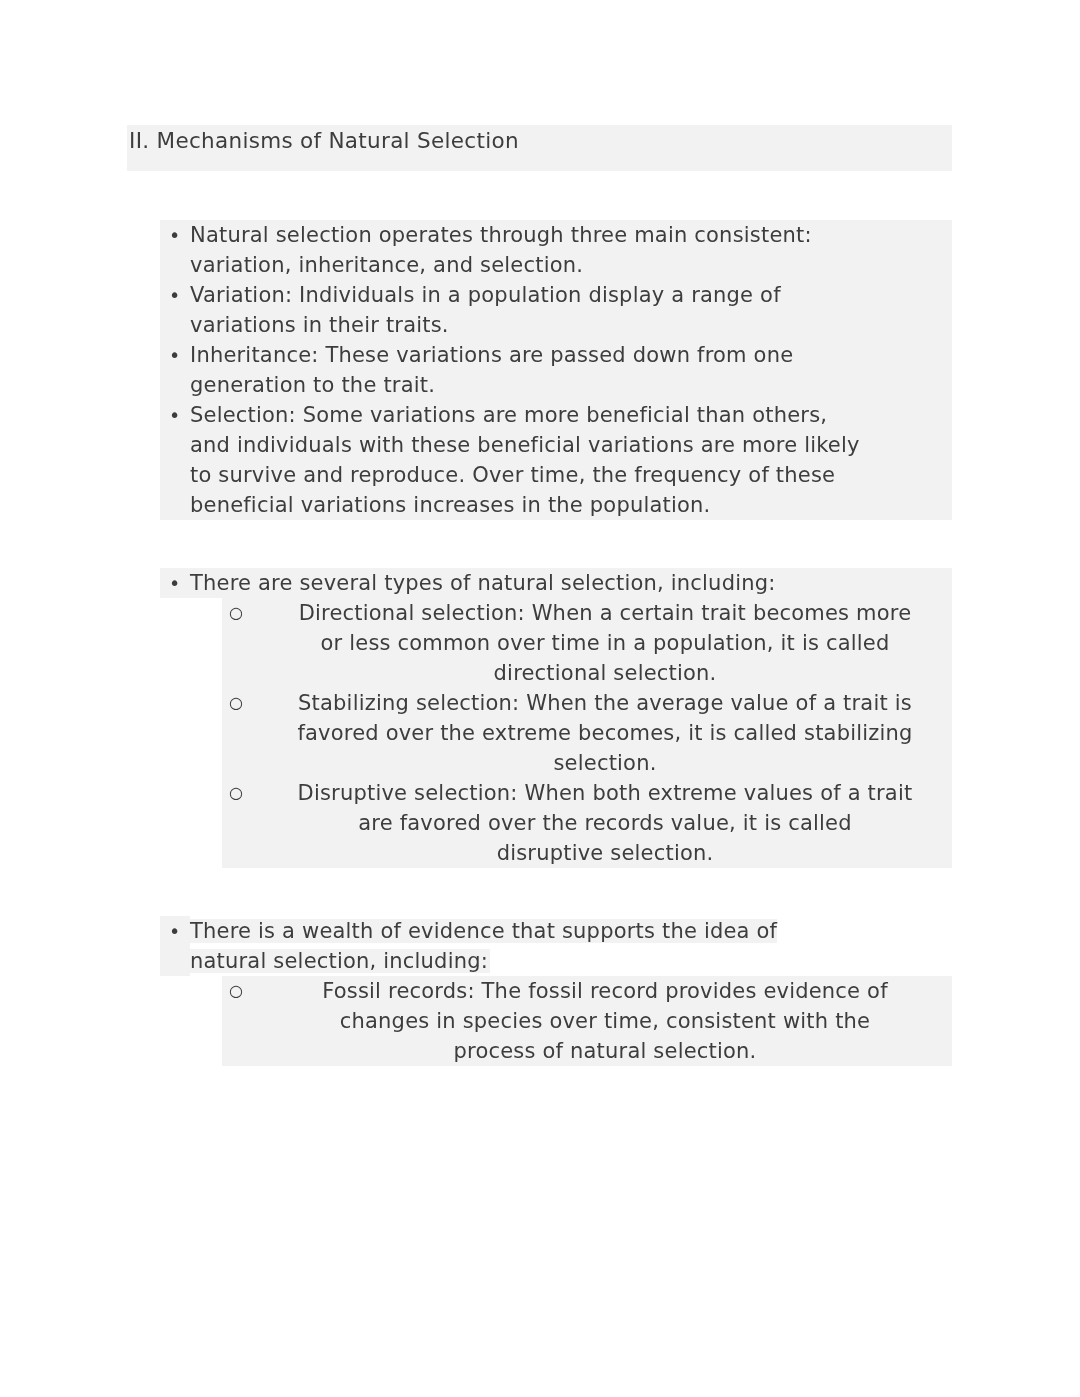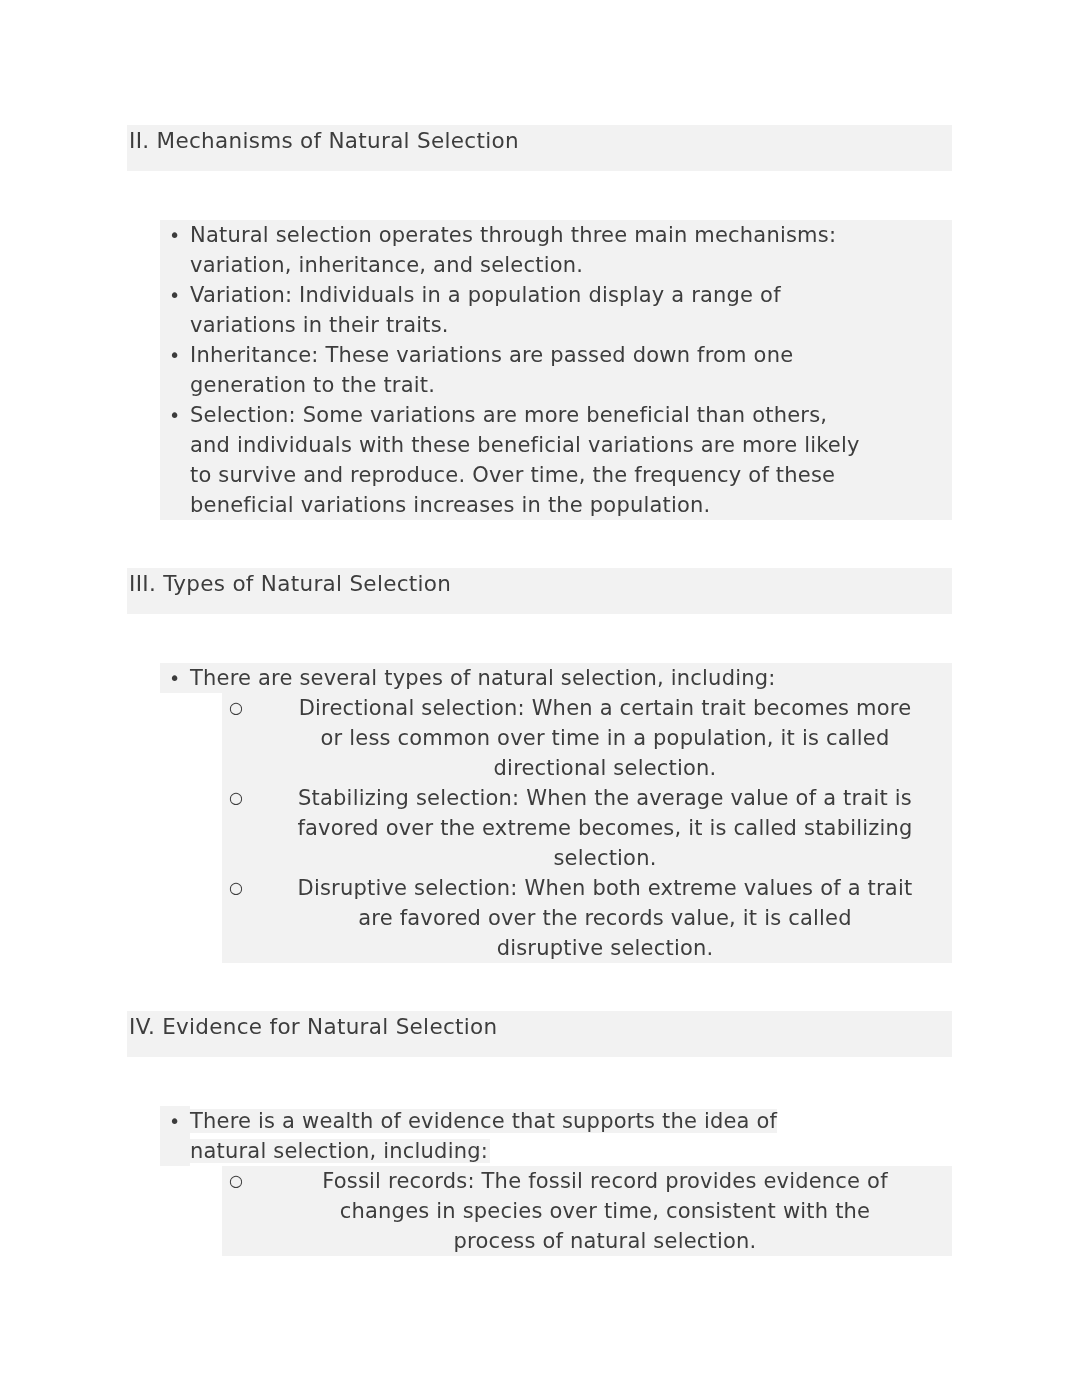--- a/index.html
+++ b/index.html
@@ -85,21 +85,21 @@
 <body>
 
 <div class="page">
   <div class="content">
 
     <section>
       <div class="heading">II. Mechanisms of Natural Selection</div>
       <div class="section-body">
           <div class="row1 block-bg">
             <span class="marker1">•</span>
-            <div class="t1">Natural selection operates through three main mechanisms:
+            <div class="t1">Natural selection operates through three main consistent:
 variation, inheritance, and selection.</div>
           </div>
           <div class="row1 block-bg">
             <span class="marker1">•</span>
             <div class="t1">Variation: Individuals in a population display a range of
 variations in their traits.</div>
           </div>
           <div class="row1 block-bg">
             <span class="marker1">•</span>
             <div class="t1">Inheritance: These variations are passed down from one
@@ -109,21 +109,20 @@
             <span class="marker1">•</span>
             <div class="t1">Selection: Some variations are more beneficial than others,
 and individuals with these beneficial variations are more likely
 to survive and reproduce. Over time, the frequency of these
 beneficial variations increases in the population.</div>
           </div>
         </div>
     </section>
 
     <section>
-      <div class="heading">III. Types of Natural Selection</div>
       <div class="section-body">
           <div class="row1 block-bg">
             <span class="marker1">•</span>
             <div class="t1">There are several types of natural selection, including:</div>
           </div>
           <div class="sublist">
             <div class="row2">
               <span class="marker2">○</span>
               <div class="t2">Directional selection: When a certain trait becomes more
 or less common over time in a population, it is called
@@ -139,21 +138,20 @@
               <span class="marker2">○</span>
               <div class="t2">Disruptive selection: When both extreme values of a trait
 are favored over the records value, it is called
 disruptive selection.</div>
             </div>
           </div>
         </div>
     </section>
 
     <section>
-      <div class="heading">IV. Evidence for Natural Selection</div>
       <div class="section-body">
           <div class="row1">
             <span class="marker1 hl">•</span>
             <div class="t1"><span class="hl">There is a wealth of evidence that supports the idea of
 natural selection, including:</span></div>
           </div>
           <div class="sublist">
             <div class="row2">
               <span class="marker2">○</span>
               <div class="t2">Fossil records: The fossil record provides evidence of

